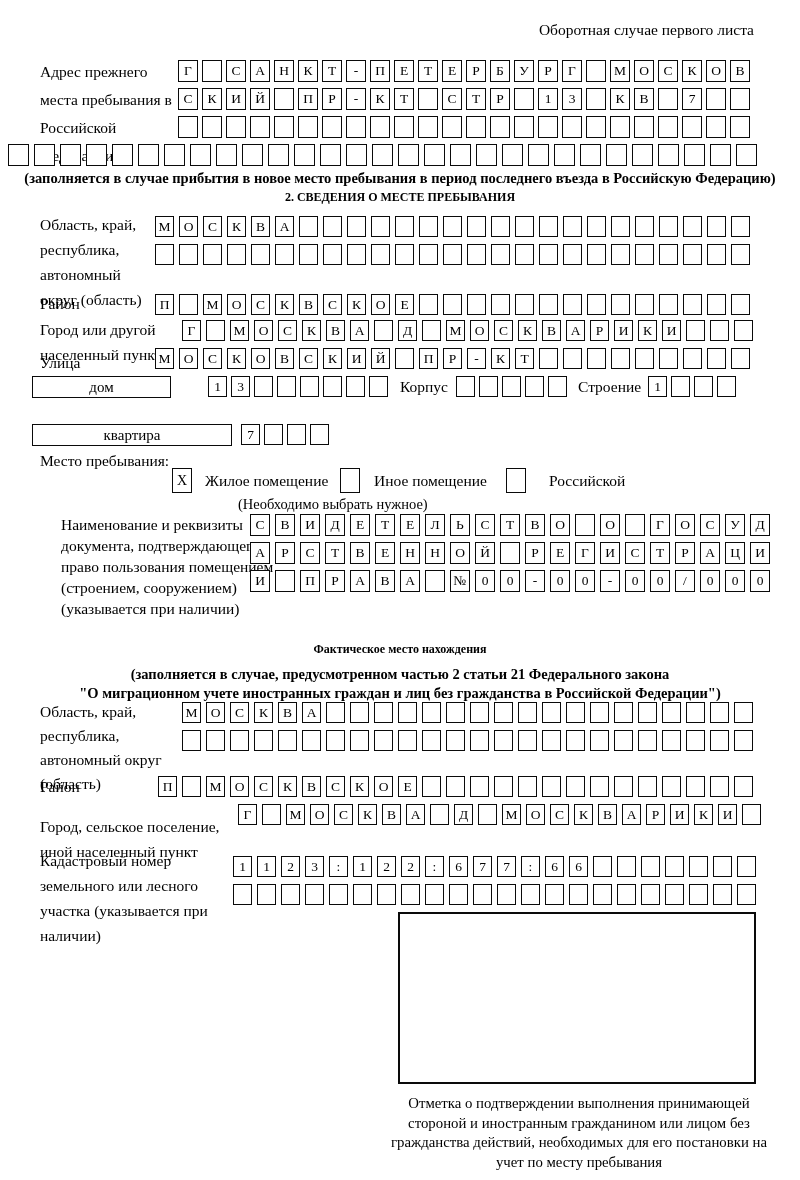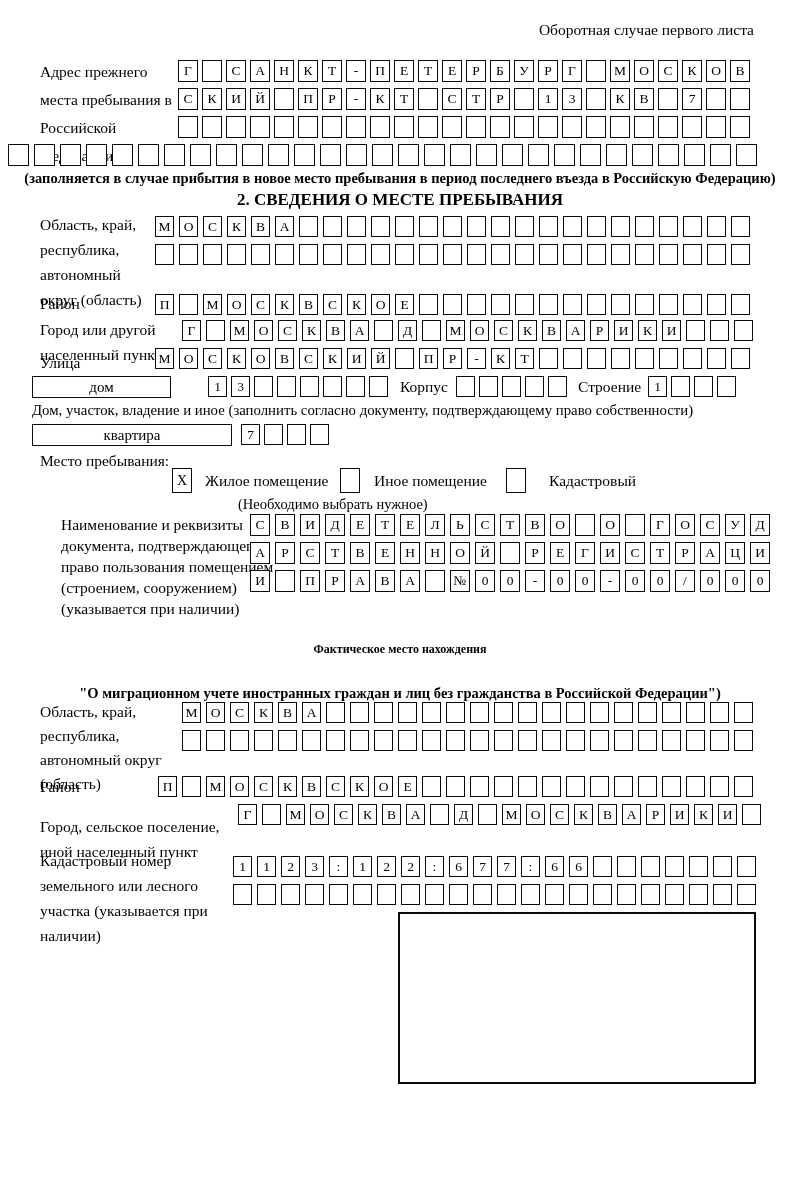--- a/index.html
+++ b/index.html
@@ -10,21 +10,21 @@
   .cellrow{display:flex;gap:5px;}
   .cell{flex:none;box-sizing:border-box;width:19px;height:21px;border:1.7px solid #0a0a0a;
         display:flex;align-items:center;justify-content:center;
         font-size:13.5px;line-height:1;background:#fff;}
   .rowA{gap:4px}.rowA .cell{width:20px;height:22px;}
   .rowR4{gap:5px}.rowR4 .cell{width:21px;height:22px;}
   .rowDoc{gap:5px}.rowDoc .cell{width:20px;height:22px;}
   .tight{gap:4px}
   .center{width:800px;text-align:center;font-weight:bold;}
   .note{font-size:14.5px;}
-  .title{font-weight:bold;font-size:17px;}
+  .title{font-weight:bold;font-size:12px;}
   .fieldbox{box-sizing:border-box;border:1.7px solid #0a0a0a;height:22px;display:flex;
             align-items:center;justify-content:center;font-size:15px;background:#fff;}
   .chk{box-sizing:border-box;width:20px;height:25px;border:1.7px solid #0a0a0a;display:flex;
        align-items:center;justify-content:center;font-size:14px;background:#fff;}
   .stampbox{box-sizing:border-box;border:2.2px solid #0a0a0a;background:#fff;}
   .cap{font-size:14.8px;}
 </style>
 </head>
 <body>
 
@@ -307,37 +307,36 @@
       <span class="cell"></span>
       <span class="cell"></span>
     </div>
   <div class="abs lbl" style="left:578px;top:374px;">Строение</div>
   <div class="abs cellrow tight" style="left:648px;top:376px;">
       <span class="cell">1</span>
       <span class="cell"></span>
       <span class="cell"></span>
       <span class="cell"></span>
     </div>
-  <div class="abs cap" style="left:32px;top:402px;">Дом, участок, владение и иное (заполнить согласно документу, подтверждающему право собственности)</div>
 
   <div class="abs fieldbox" style="left:32px;top:424px;width:200px;">квартира</div>
   <div class="abs cellrow tight" style="left:241px;top:424px;">
       <span class="cell">7</span>
       <span class="cell"></span>
       <span class="cell"></span>
       <span class="cell"></span>
     </div>
 
   <div class="abs lbl" style="left:40px;top:448px;">Место пребывания:</div>
   <div class="abs chk" style="left:172px;top:468px;">X</div>
   <div class="abs lbl" style="left:205px;top:468px;">Жилое помещение</div>
   <div class="abs chk" style="left:340px;top:468px;"></div>
   <div class="abs lbl" style="left:374px;top:468px;">Иное помещение</div>
   <div class="abs chk" style="left:506px;top:468px;"></div>
-  <div class="abs lbl" style="left:549px;top:468px;">Кадастровый</div>
+  <div class="abs lbl" style="left:549px;top:468px;">Российской</div>
   <div class="abs note" style="left:238px;top:496px;">(Необходимо выбрать нужное)</div>
 
   <div class="abs lbl" style="left:40px;top:514px;width:218px;line-height:21px;margin-left:21px;">Наименование и реквизиты документа, подтверждающего право пользования помещением (строением, сооружением) (указывается при наличии)</div>
   <div class="abs cellrow rowDoc" style="left:250px;top:514px;">
       <span class="cell">С</span>
       <span class="cell">В</span>
       <span class="cell">И</span>
       <span class="cell">Д</span>
       <span class="cell">Е</span>
       <span class="cell">Т</span>
@@ -398,20 +397,21 @@
       <span class="cell">-</span>
       <span class="cell">0</span>
       <span class="cell">0</span>
       <span class="cell">/</span>
       <span class="cell">0</span>
       <span class="cell">0</span>
       <span class="cell">0</span>
     </div>
 
   <div class="abs center title" style="top:642px;font-size:12px;">Фактическое место нахождения</div>
+  <div class="abs center note" style="top:666px;">(заполняется в случае, предусмотренном частью 2 статьи 21 Федерального закона</div>
   <div class="abs center note" style="top:685px;">"О миграционном учете иностранных граждан и лиц без гражданства в Российской Федерации")</div>
 
   <div class="abs lbl" style="left:40px;top:700px;width:136px;line-height:24px;">Область, край, республика, автономный округ (область)</div>
   <div class="abs cellrow" style="left:182px;top:702px;">
       <span class="cell">М</span>
       <span class="cell">О</span>
       <span class="cell">С</span>
       <span class="cell">К</span>
       <span class="cell">В</span>
       <span class="cell">А</span>
@@ -560,14 +560,15 @@
       <span class="cell"></span>
       <span class="cell"></span>
       <span class="cell"></span>
       <span class="cell"></span>
       <span class="cell"></span>
       <span class="cell"></span>
       <span class="cell"></span>
     </div>
 
   <div class="abs stampbox" style="left:398px;top:912px;width:358px;height:172px;"></div>
+  <div class="abs cap" style="left:388px;top:1094px;width:382px;text-align:center;line-height:19.5px;">Отметка о подтверждении выполнения принимающей стороной и иностранным гражданином или лицом без гражданства действий, необходимых для его постановки на учет по месту пребывания</div>
 
 </div>
 
 </body></html>

